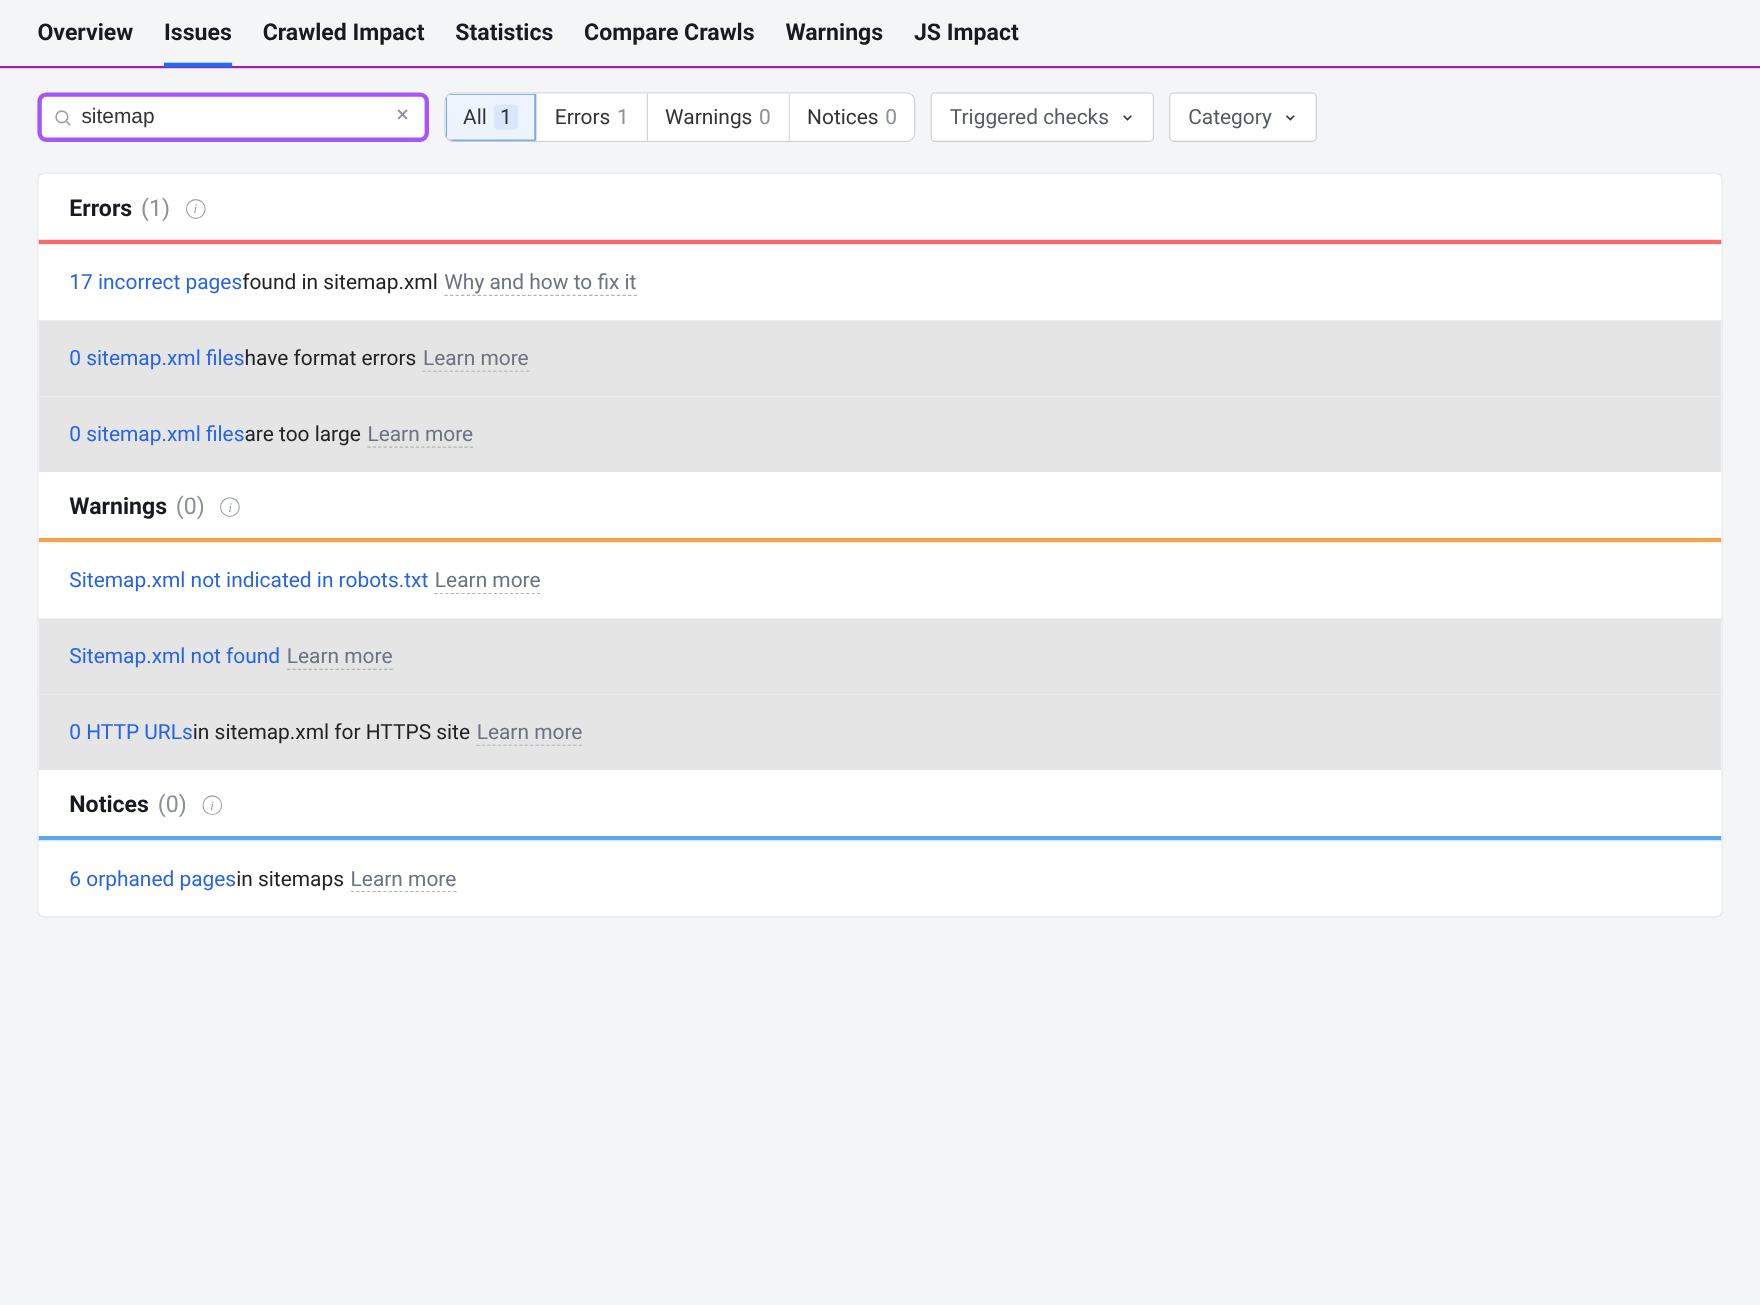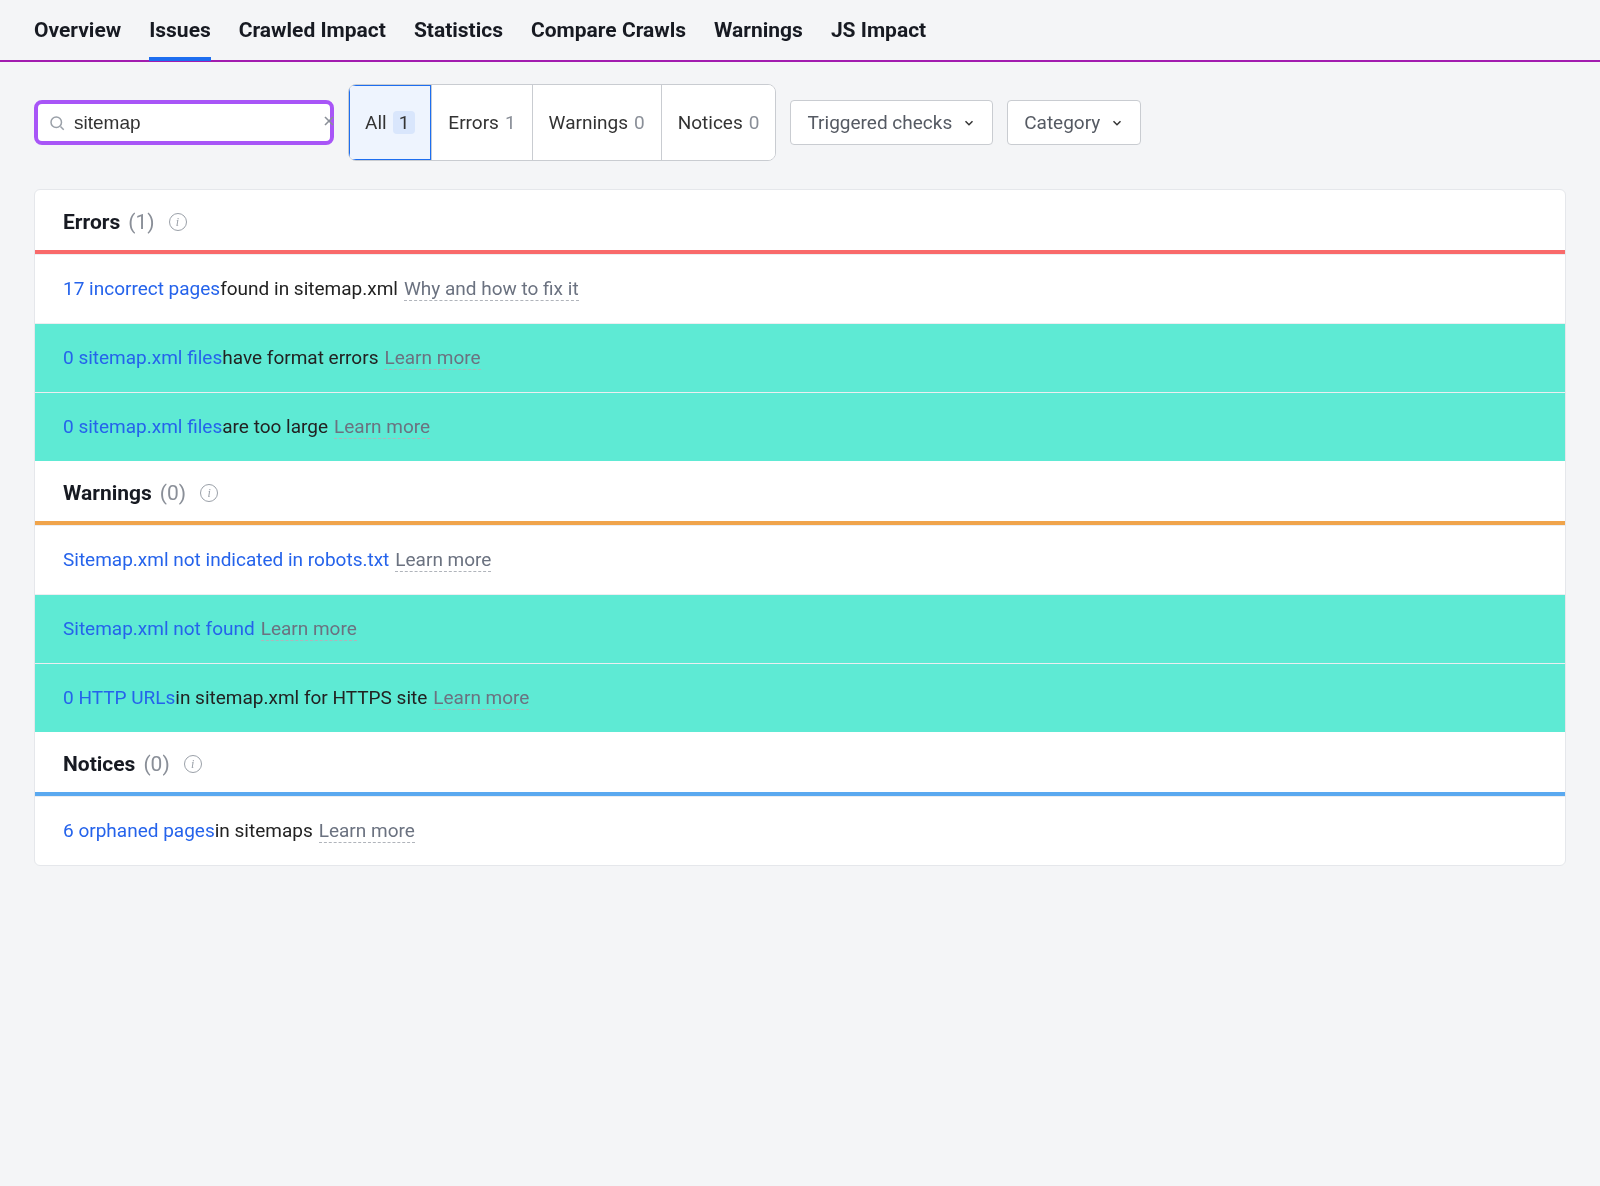--- a/index.html
+++ b/index.html
@@ -38,21 +38,21 @@
       padding: 22px 34px 18px 34px;
       flex-wrap: wrap;
     }
     .search-wrap {
       display: flex;
       align-items: center;
       background: #fff;
       border: 4px solid #a855f7;
       border-radius: 8px;
       padding: 6px 10px;
-      width: 300px;
+      width: 356px;
     }
     .search-wrap svg { flex: none; }
     .search-input {
       border: none;
       outline: none;
       font-size: 19px;
       color: #333;
       flex: 1;
       margin-left: 8px;
       background: transparent;
@@ -61,21 +61,21 @@
       display: flex;
       border: 1px solid #c9ccd1;
       border-radius: 8px;
       overflow: hidden;
       background: #fff;
     }
     .seg-btn {
       display: flex;
       align-items: center;
       gap: 6px;
-      padding: 26px 16px;
+      padding: 10px 16px;
       font-size: 19px;
       color: #333;
       cursor: pointer;
       border-right: 1px solid #c9ccd1;
       background: #fff;
     }
     .seg-btn:last-child { border-right: none; }
     .seg-btn.active {
       background: #eef4fe;
       box-shadow: inset 0 0 0 1px #1d6ef0;
@@ -144,21 +144,21 @@
     .divider.notices { background: #5aa9f0; }
     .issue-row {
       padding: 22px 28px;
       border-top: 1px solid #eceef1;
       font-size: 19px;
       display: flex;
       flex-wrap: wrap;
       gap: 0;
       align-items: baseline;
     }
-    .issue-row.alt { background: #5eead4; }
+    .issue-row.alt { background: #e5e5e5; }
     .issue-link {
       color: #2563eb;
       cursor: pointer;
     }
     .issue-text { color: #222; }
     .learn-more {
       color: #6b7280;
       border-bottom: 1px dashed #b0b4bb;
       cursor: pointer;
       margin-left: 6px;

